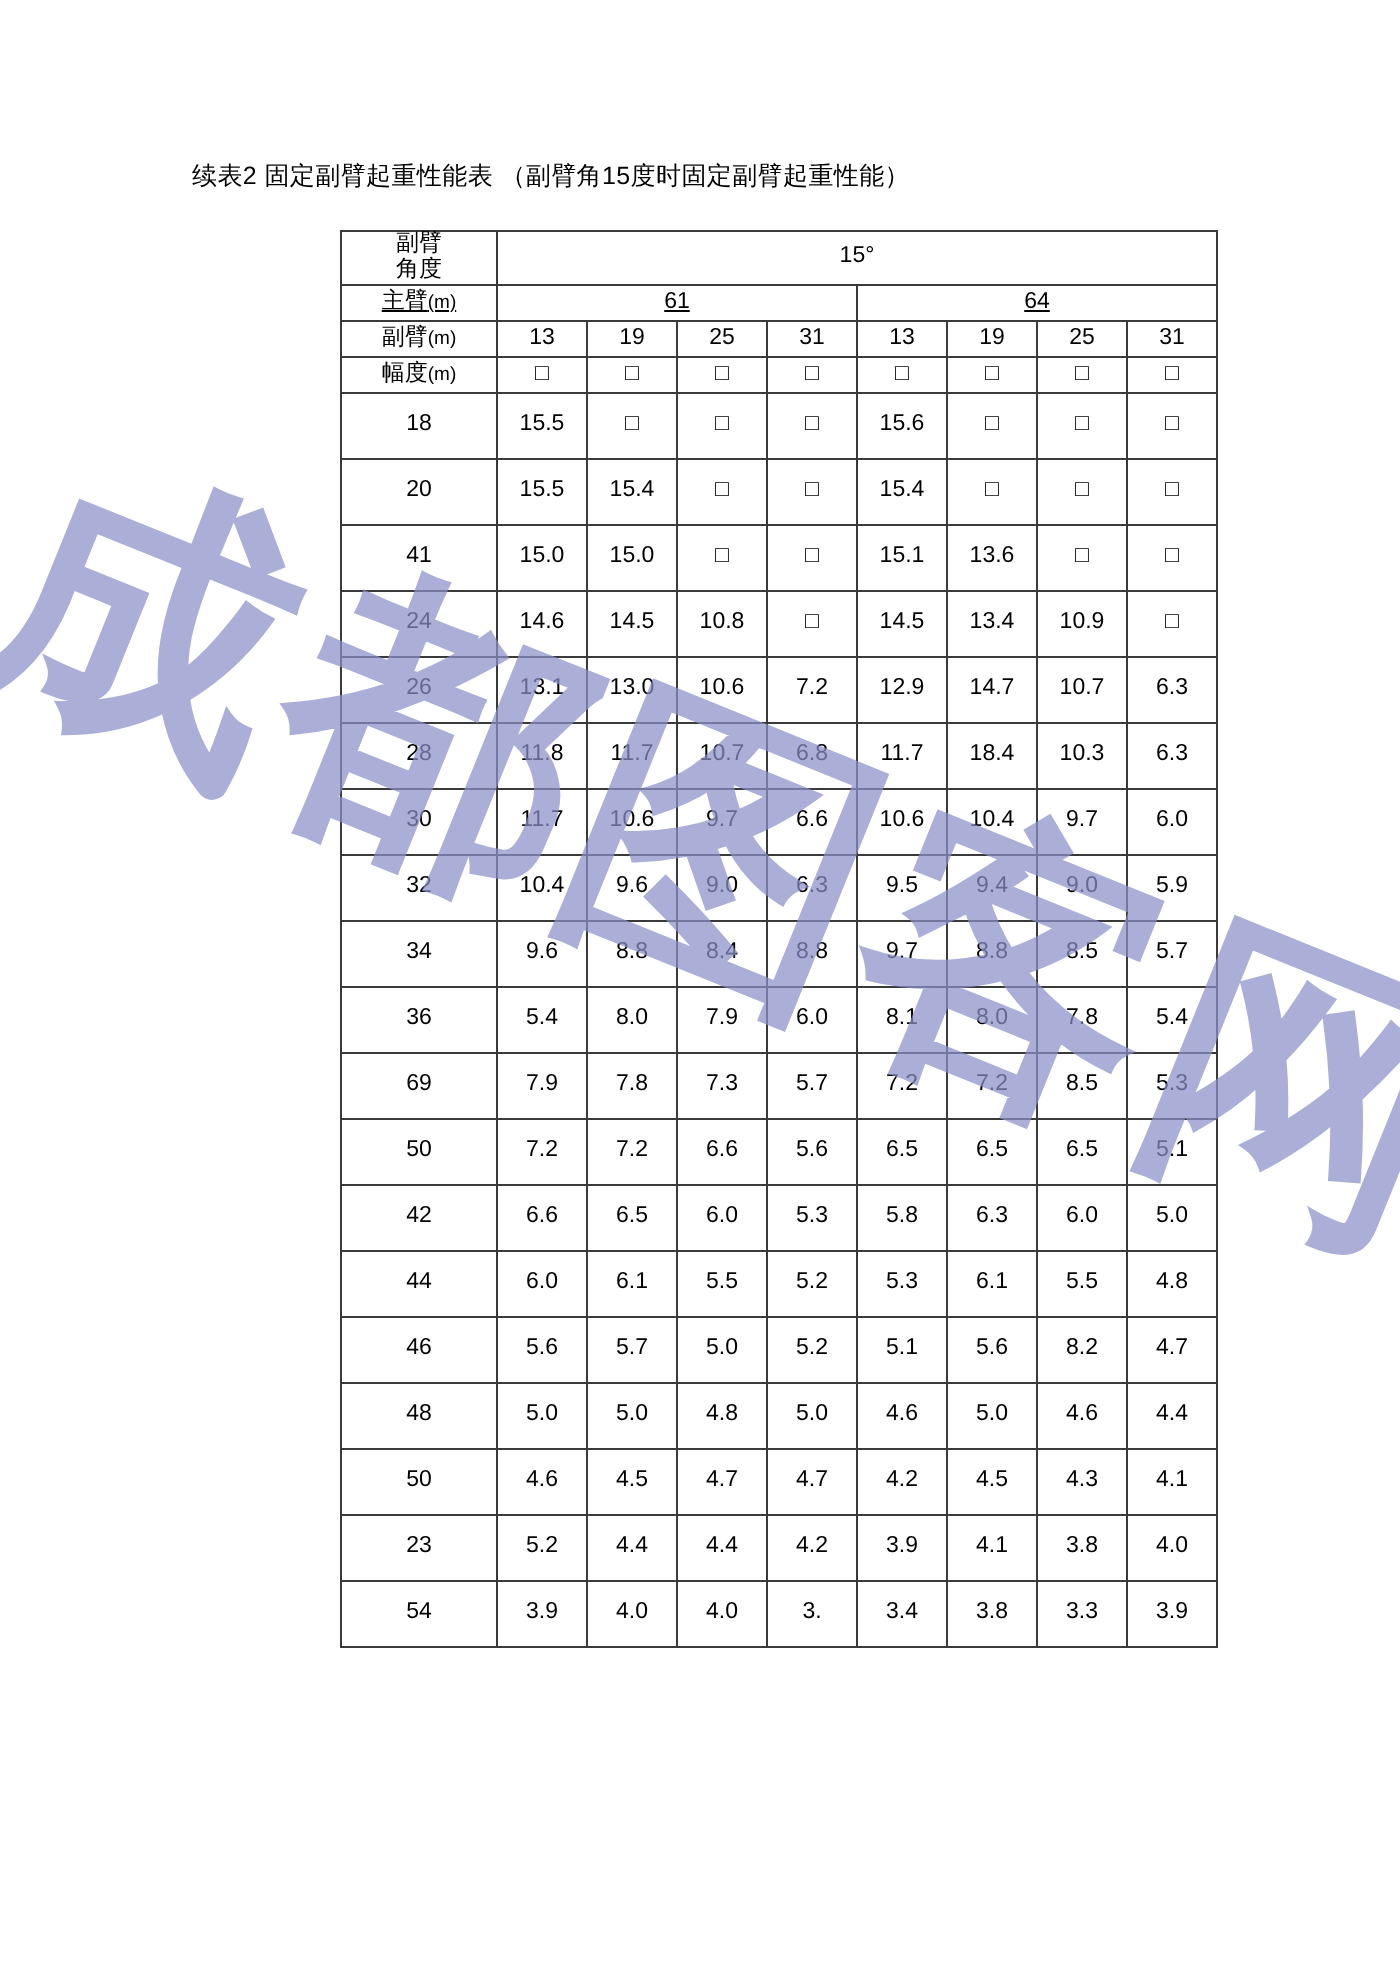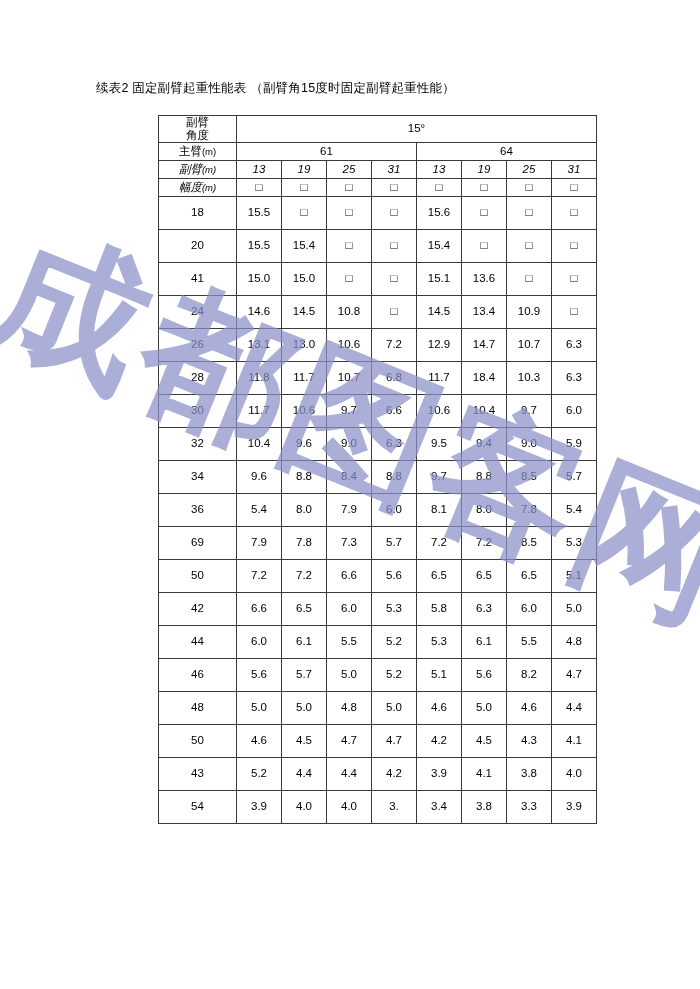--- a/index.html
+++ b/index.html
@@ -24,21 +24,21 @@
     position: absolute;
     left: 96px;
     top: 80px;
     font-size: 12.5px;
     color: #000;
     white-space: nowrap;
     letter-spacing: 0.2px;
   }
   .table-wrap {
     position: absolute;
-    left: 158px;
+    left: 170px;
     top: 115px;
   }
   table.perf {
     border-collapse: collapse;
     table-layout: fixed;
     font-size: 11.5px;
     color: #000;
   }
   table.perf td, table.perf th {
     border: 1px solid #3a3a3a;
@@ -46,22 +46,22 @@
     vertical-align: middle;
     font-weight: normal;
     padding: 0;
     line-height: 1.12;
   }
   
   col.c-label { width: 78px; }
   col.c-data  { width: 45px; }
 
   .r-head1 td { height: 19px; }
-  .r-head3 td { height: 17px; }
-  .r-head4 td { height: 17px; font-style: italic; }
+  .r-head3 td { height: 17px; text-decoration: underline; }
+  .r-head4 td { height: 17px; }
   .r-body td  { height: 32px; }
 
   .unit {
     font-size: 9.5px;
   }
   .label-cell {
     font-size: 11.5px;
   }
   
   .watermark {
@@ -334,21 +334,21 @@
           <td>4.6</td>
           <td>4.5</td>
           <td>4.7</td>
           <td>4.7</td>
           <td>4.2</td>
           <td>4.5</td>
           <td>4.3</td>
           <td>4.1</td>
         </tr>
         <tr class="r-body">
-          <td>43</td>
+          <td>23</td>
           <td>5.2</td>
           <td>4.4</td>
           <td>4.4</td>
           <td>4.2</td>
           <td>3.9</td>
           <td>4.1</td>
           <td>3.8</td>
           <td>4.0</td>
         </tr>
         <tr class="r-body" style="height:22px">

